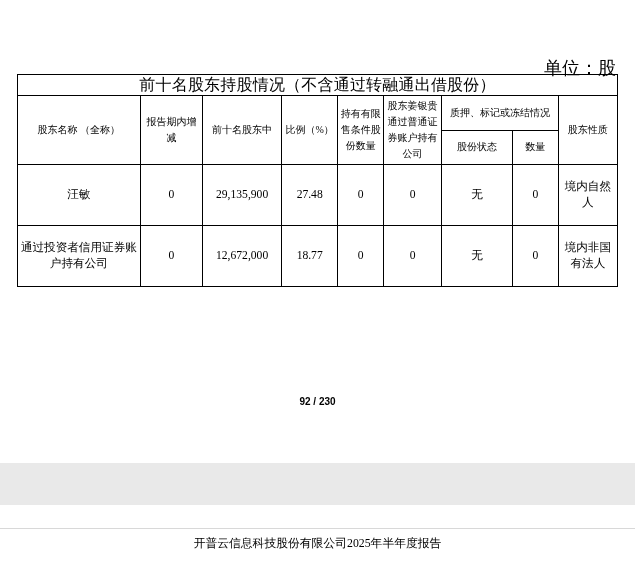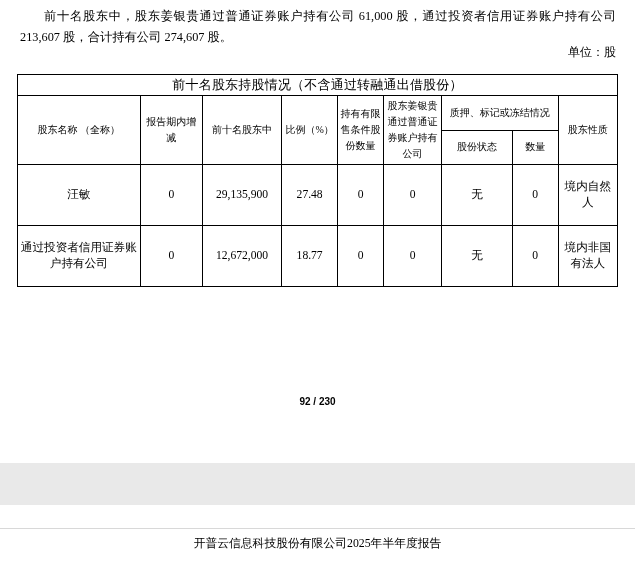--- a/index.html
+++ b/index.html
@@ -27,42 +27,42 @@
     top: 6px;
     width: 596px;
     font-size: 12.3px;
     line-height: 21px;
     text-align: justify;
     text-indent: 24px;
   }
   .unit {
     position: absolute;
     right: 19px;
-    top: 44px;
-    font-size: 12px;
+    top: 60px;
+    font-size: 18px;
     line-height: 16px;
   }
   table.share {
     position: absolute;
     left: 17px;
     top: 74px;
     width: 601px;
     border-collapse: collapse;
     table-layout: fixed;
     font-size: 11.6px;
   }
   table.share td {
     border: 1px solid #000000;
     text-align: center;
     vertical-align: middle;
     padding: 2px 2px;
     line-height: 16px;
   }
   td.title-cell {
-    font-size: 13px;
+    font-size: 16px;
     padding: 4px 2px;
     letter-spacing: 0.2px;
   }
   td.hdr {
     font-size: 10px;
     line-height: 15px;
   }
   td.name-cell {
     text-align: left;
     padding-left: 7px;
@@ -107,21 +107,20 @@
     width: 635px;
     height: 1px;
     background: #d8d8d8;
   }
 </style>
 </head>
 <body>
 
 <div class="page">
 
-  <div class="intro">前十名股东中，股东姜银贵通过普通证券账户持有公司 61,000 股，通过投资者信用证券账户持有公司 213,607 股，合计持有公司 274,607 股。</div>
 
   <div class="unit">单位：股</div>
 
   <table class="share">
     <colgroup>
       <col style="width:118px">
       <col style="width:60px">
       <col style="width:76px">
       <col style="width:54px">
       <col style="width:44px">

